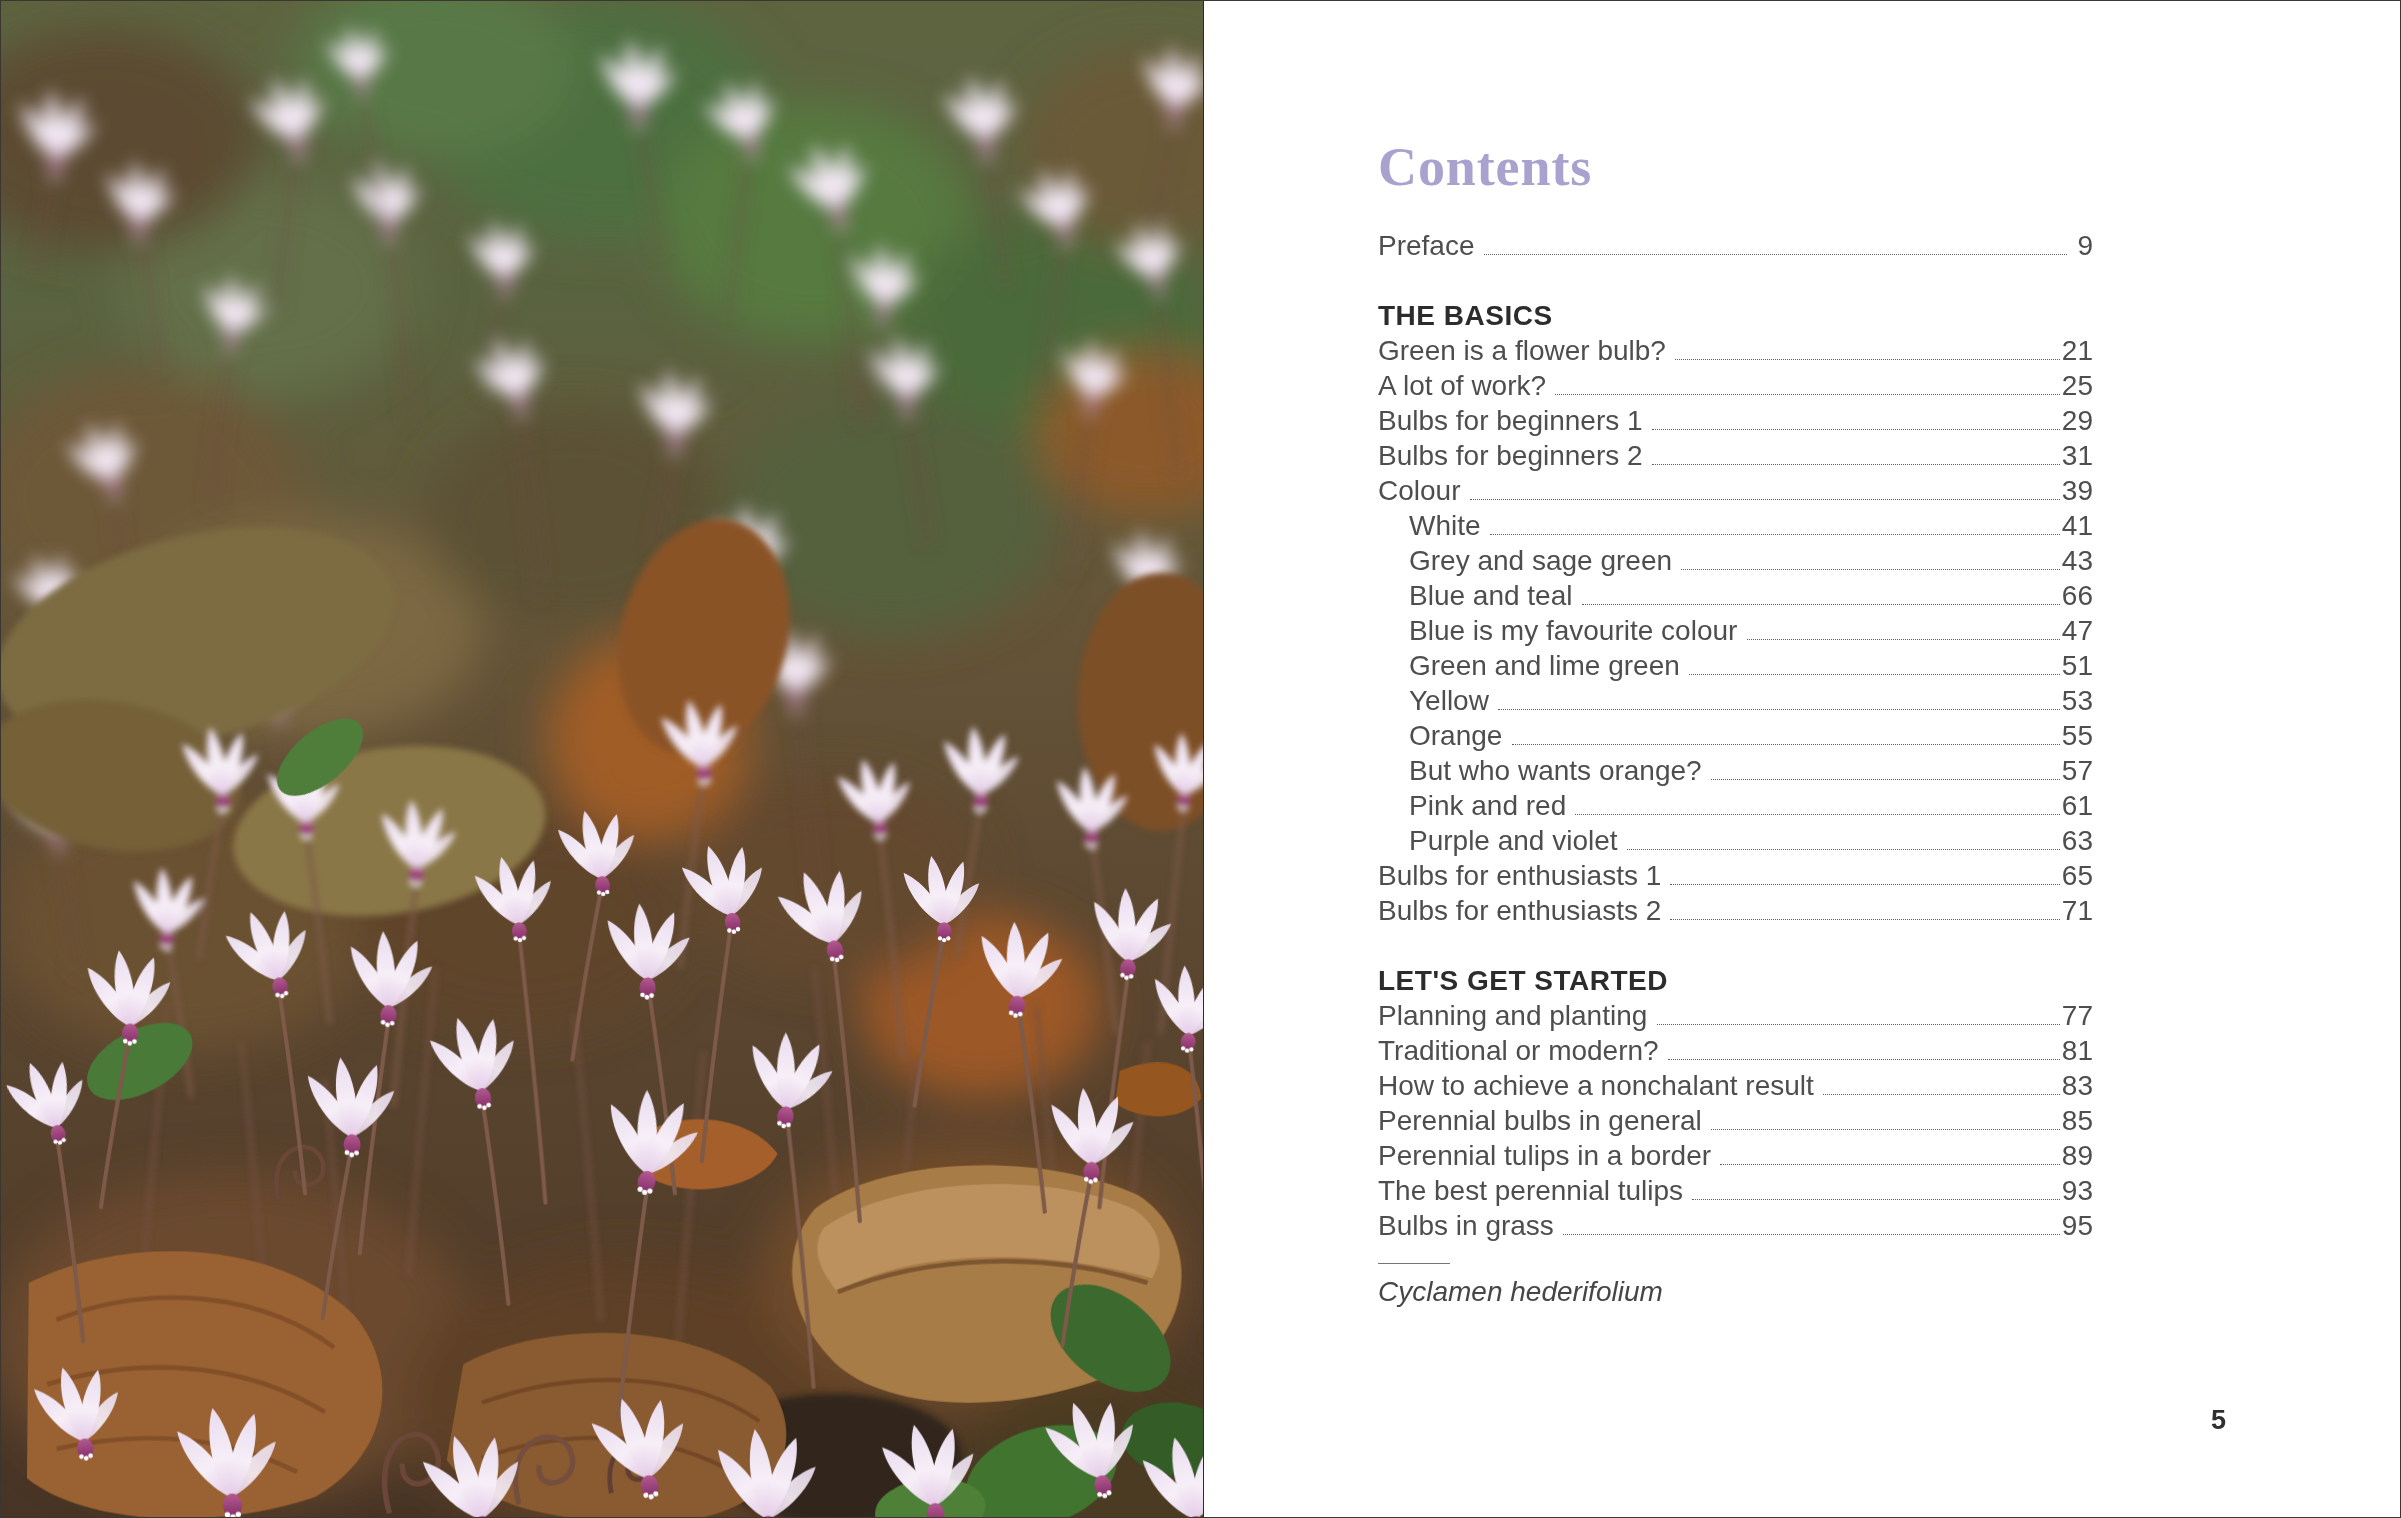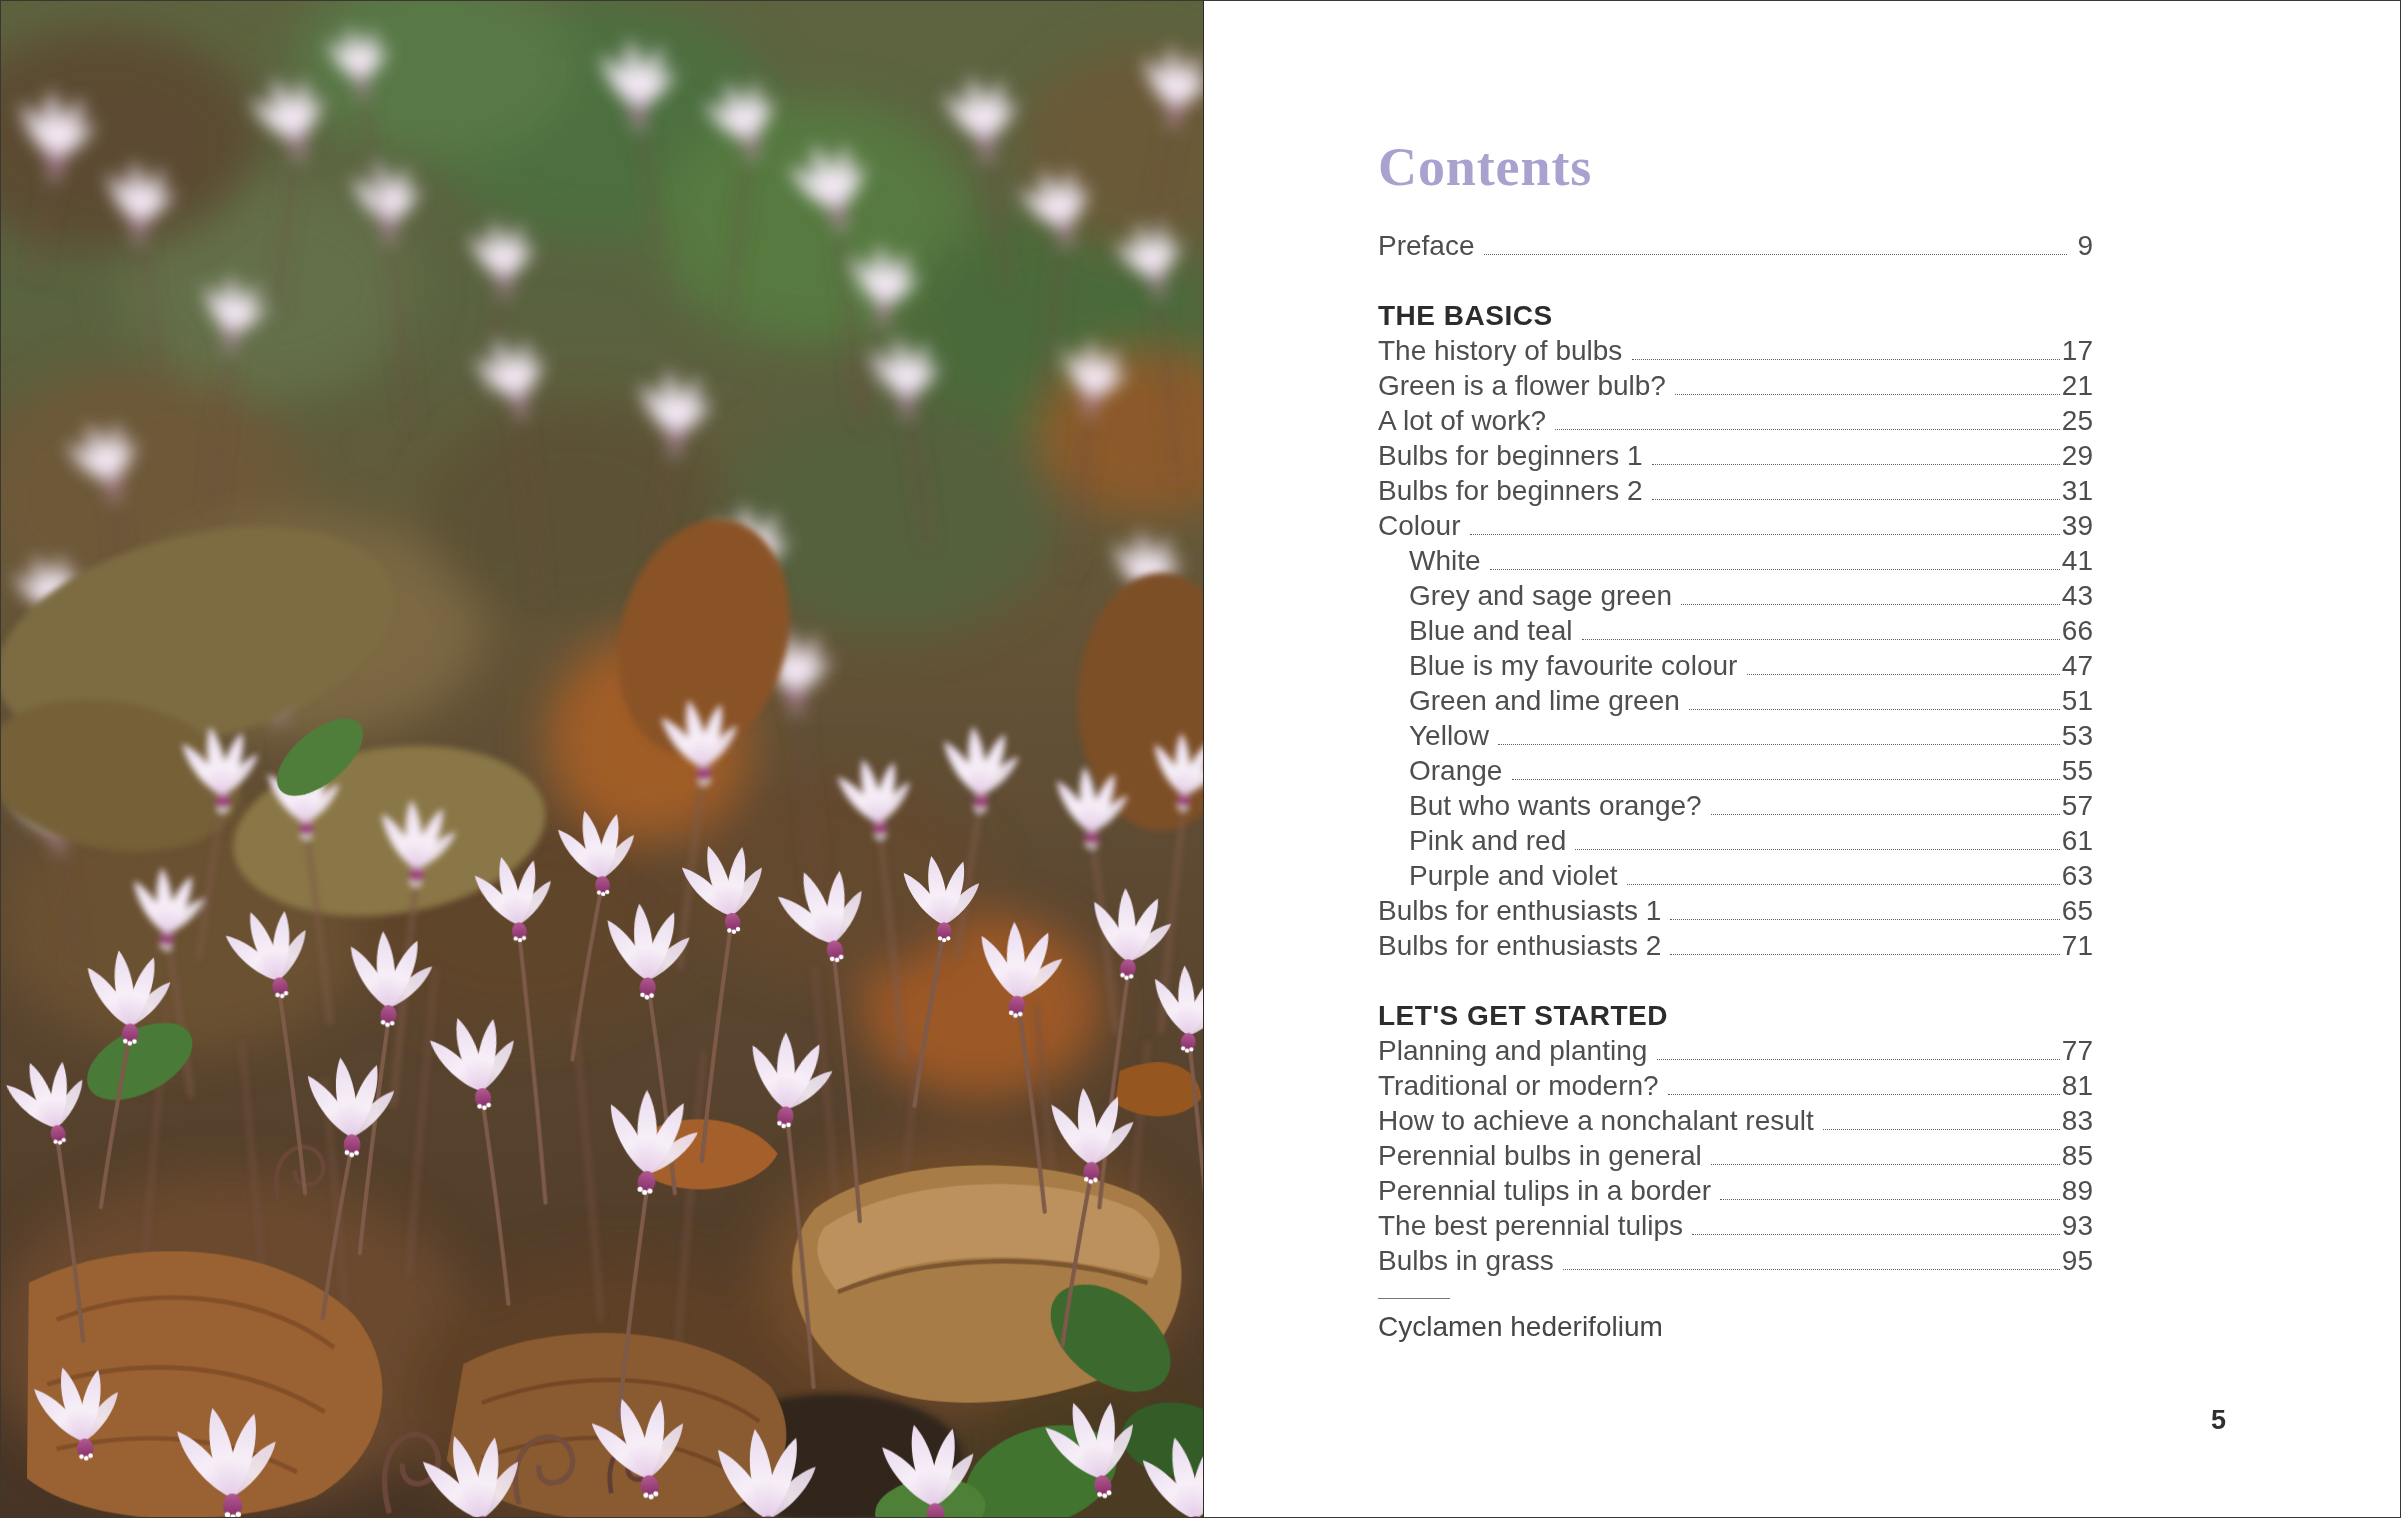--- a/index.html
+++ b/index.html
@@ -28,21 +28,21 @@
        font-size:28px; color:#4e4e4e;}
   .row .label{white-space:nowrap;}
   .row.indent .label{padding-left:31px;}
   .row .dots{flex:1 1 auto; align-self:flex-end; margin:0 1.8px 8.3px 9.2px;
              border-bottom:1.8px dotted #606060; min-width:18.5px;}
   .row .pnum{white-space:nowrap;}
   .row.sp .pnum{margin-left:8.3px;}
   .row.heading{font-weight:bold; color:#2c2c2c; letter-spacing:0.5px;}
   .row.gap{height:35px;}
   .caption-divider{margin-top:20.3px; width:72px; border-top:1.8px solid #757575;}
-  .photo-caption{margin:11px 0 16px 0; font-size:28px;
+  .photo-caption{margin:11px 0 16px 0; font-style:italic; font-size:28px;
                  line-height:33px; color:#464646;}
   .page-number{
     position:absolute; left:994px; top:1404px; width:41px; text-align:center;
     font-size:27px; font-weight:bold; color:#2f2f2f;
   }
 </style>
 </head>
 <body>
 
 <div class="canvas">
@@ -295,25 +295,20 @@
           <div class="row sp">
             <span class="label">Preface</span>
             <span class="dots"></span>
             <span class="pnum">9</span>
           </div>
           <div class="row gap"></div>
           <div class="row heading">
             <span class="label">THE BASICS</span>
           </div>
           <div class="row">
-            <span class="label">The history of bulbs</span>
-            <span class="dots"></span>
-            <span class="pnum">17</span>
-          </div>
-          <div class="row">
             <span class="label">Green is a flower bulb?</span>
             <span class="dots"></span>
             <span class="pnum">21</span>
           </div>
           <div class="row">
             <span class="label">A lot of work?</span>
             <span class="dots"></span>
             <span class="pnum">25</span>
           </div>
           <div class="row">

